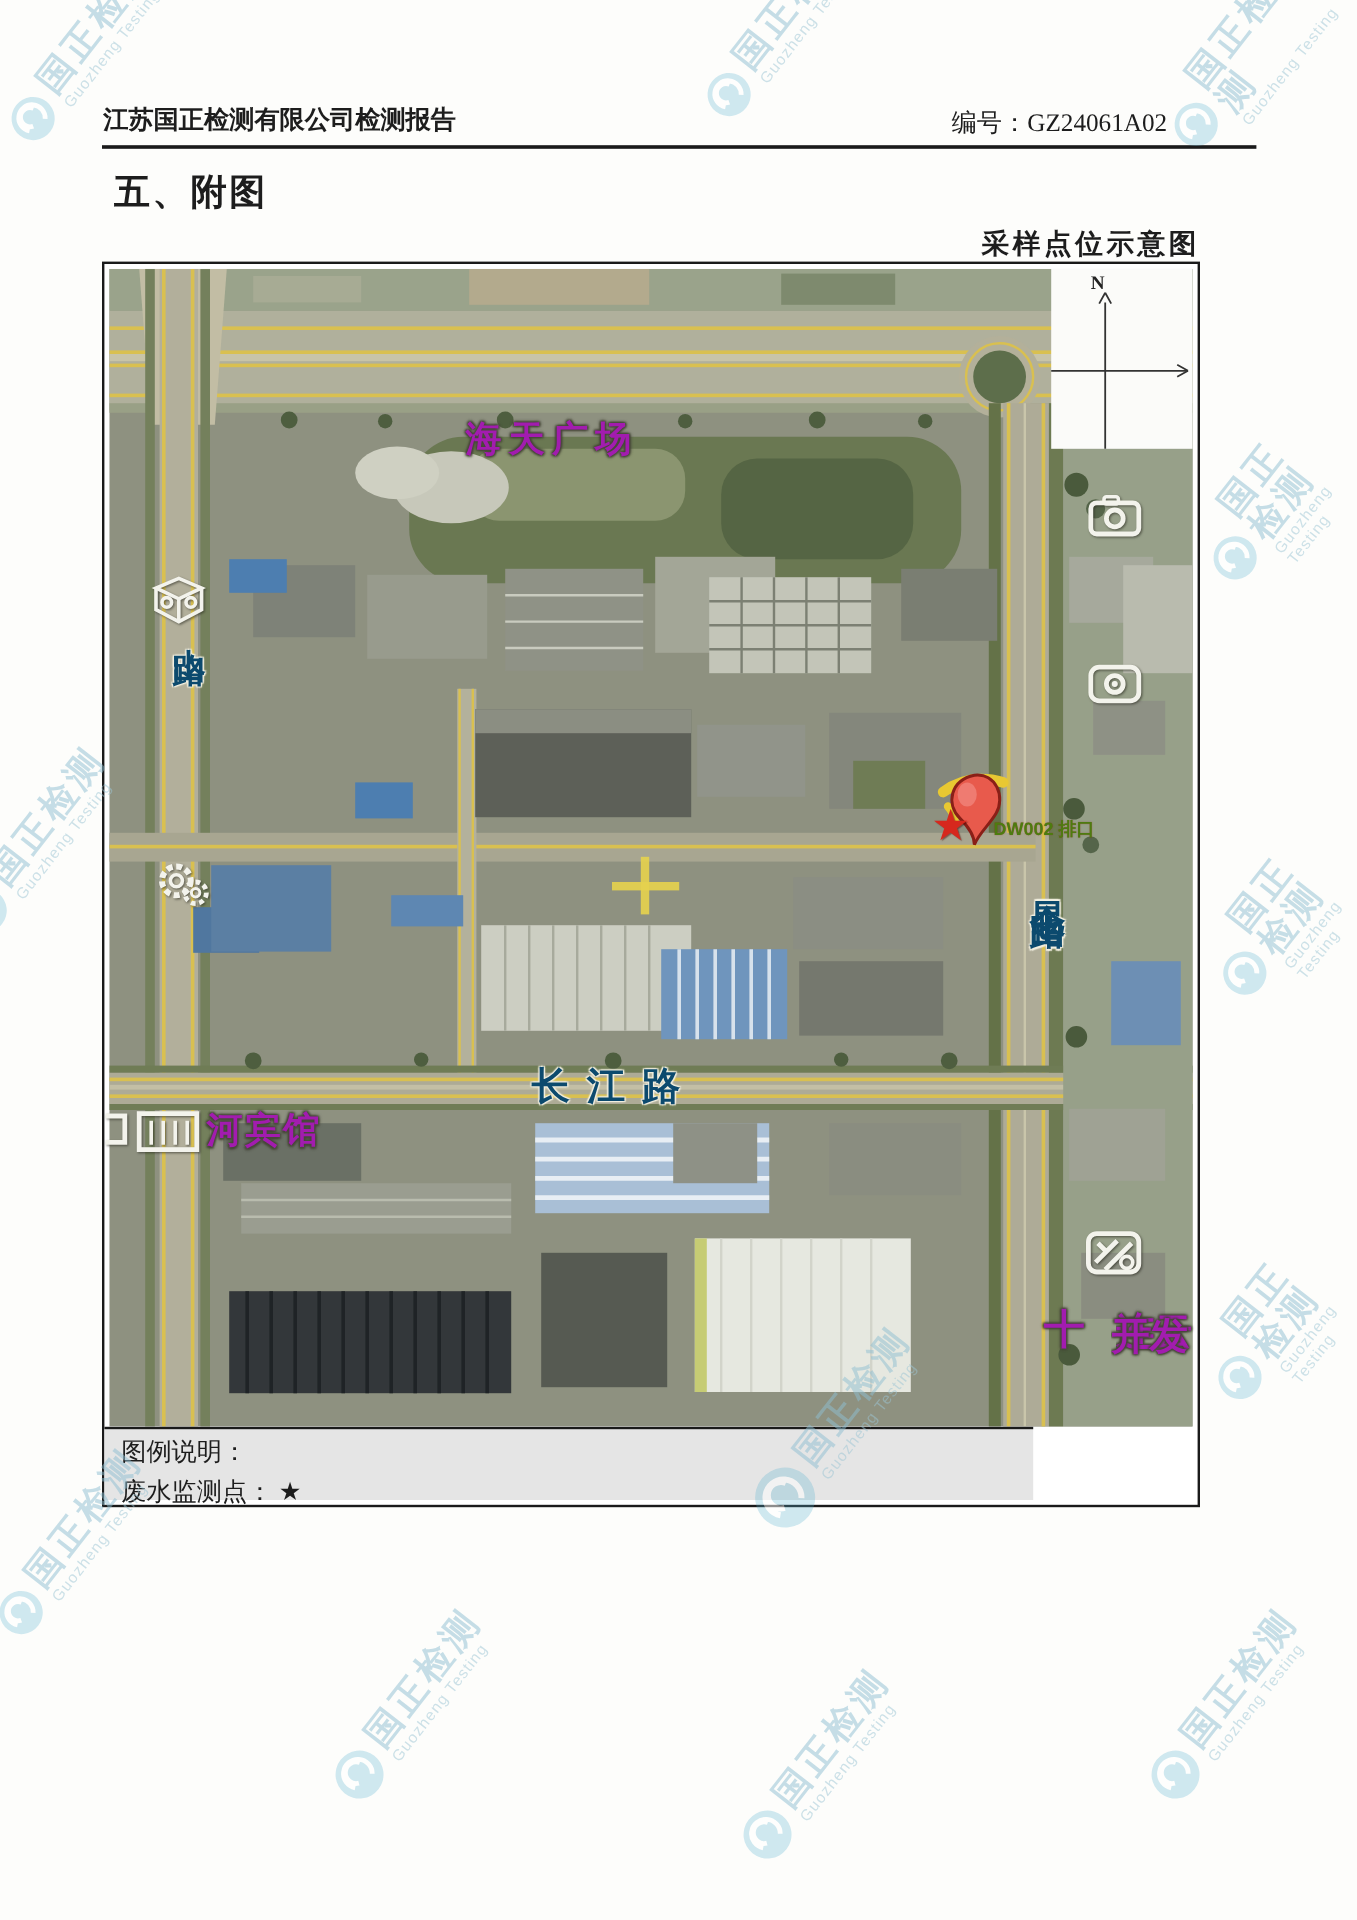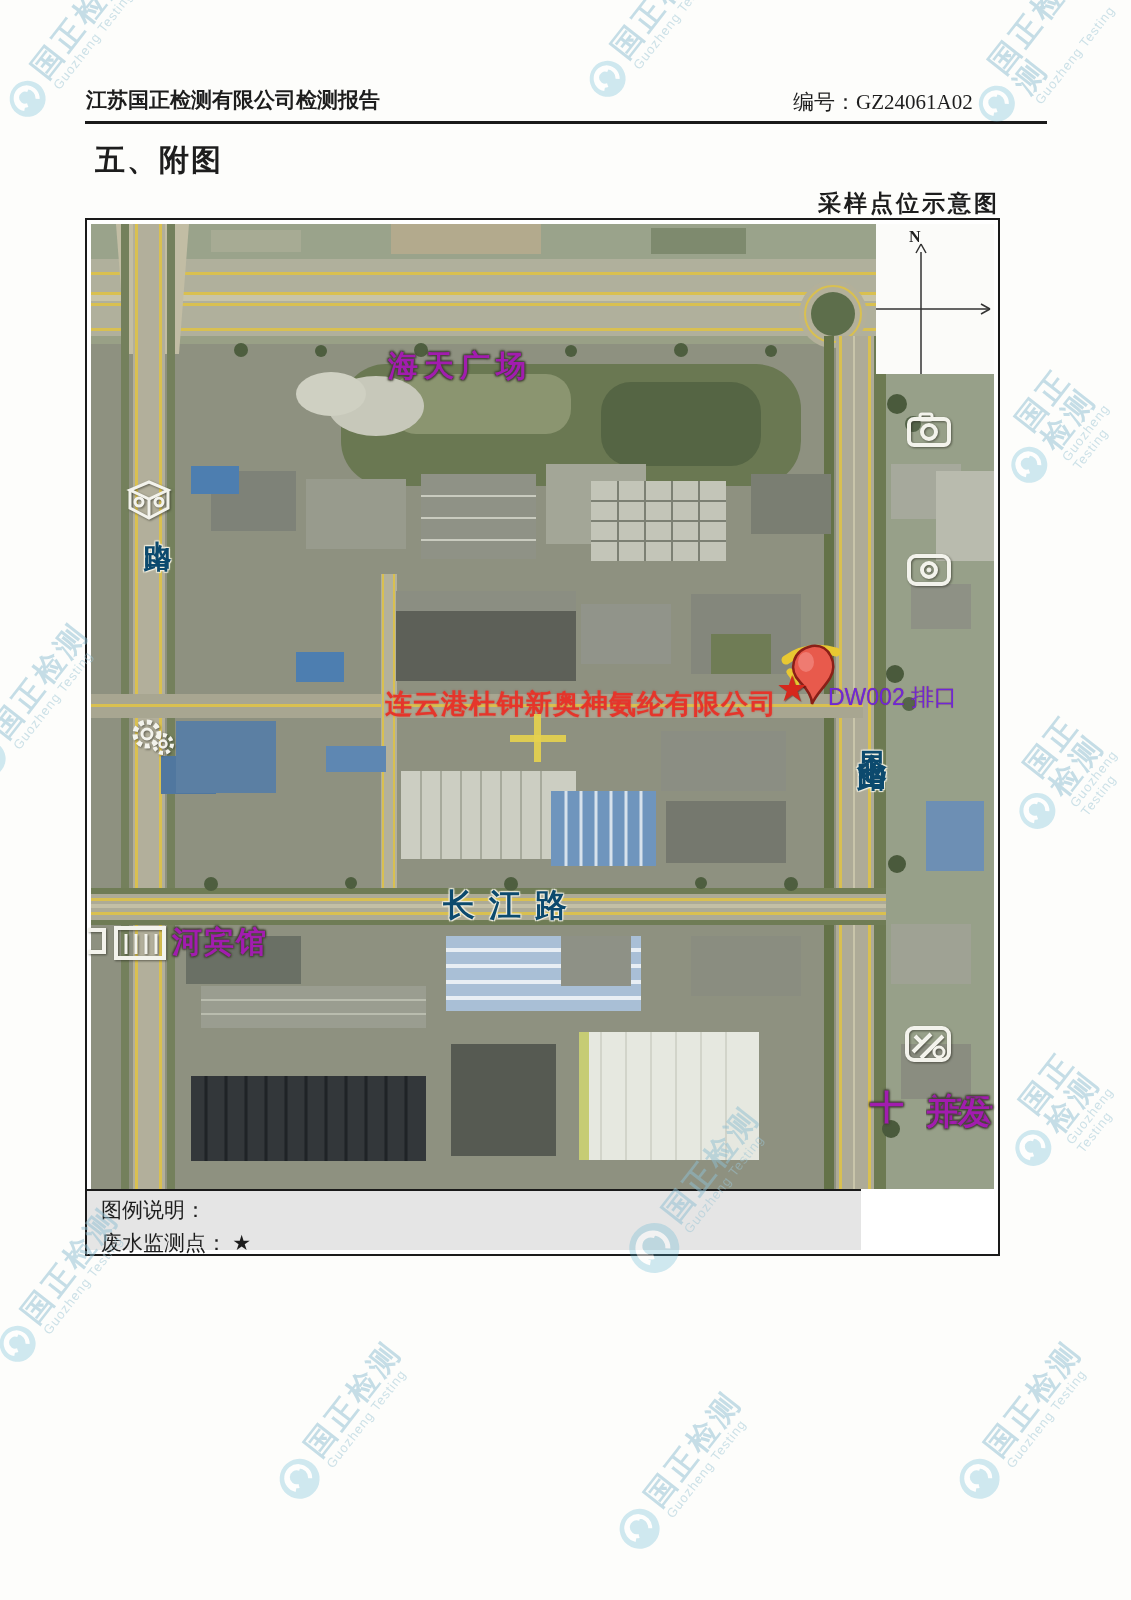--- a/index.html
+++ b/index.html
@@ -38,21 +38,21 @@
   
   .ml { position:absolute; z-index:4; pointer-events:none; white-space:nowrap;
         font-family:"Liberation Sans","DejaVu Sans",sans-serif; }
   .lbl-white { color:#a21caf; font-weight:bold;
         text-shadow:1px 1px 2px #474739,-1px -1px 2px #474739,1px -1px 2px #474739,-1px 1px 2px #474739; }
   .lbl-road { color:#0c4a6e; font-weight:bold;
         text-shadow:1px 1px 1px #f2efe0,-1px -1px 1px #f2efe0,1px -1px 1px #f2efe0,-1px 1px 1px #f2efe0; }
   .vert { writing-mode:vertical-rl; text-orientation:upright; letter-spacing:4px; }
   .lbl-company { color:#e5352b; font-weight:bold; font-size:27px; letter-spacing:1px;
         text-shadow:0 0 2px rgba(210,40,30,.55); }
-  .lbl-outfall { color:#6d28d9; font-weight:normal; font-size:23px;
+  .lbl-outfall { color:#4d7c0f; font-weight:bold; font-size:15px;
         text-shadow:0 0 1px rgba(150,20,10,.6); }
   .map-star { color:#d6281d; font-family:"DejaVu Sans",sans-serif; font-size:36px;
         text-shadow:1px 1px 1px rgba(80,10,5,.5); }
   .white-icon { filter:drop-shadow(1px 1px 1px rgba(40,40,30,.6)); }
   .compass-n { position:absolute; z-index:4; font-family:"Liberation Serif",serif;
         font-weight:bold; font-size:16px; color:#222; }
   
   .end-note { position:absolute; left:0; top:1280px; width:1131px; text-align:center;
               font-size:27px; font-weight:bold; letter-spacing:1px; }
   .page-info { position:absolute; left:0; top:1458px; width:1131px; text-align:center;
@@ -372,21 +372,20 @@
 
   <span class="ml white-icon" style="left:128px;top:712px;">
     <svg width="50" height="48" viewBox="0 0 50 48">
         <circle cx="19" cy="22" r="12" fill="none" stroke="#f3f3ec" stroke-width="5" stroke-dasharray="5 3"></circle>
         <circle cx="19" cy="22" r="5" fill="none" stroke="#f3f3ec" stroke-width="3"></circle>
         <circle cx="35" cy="32" r="9" fill="none" stroke="#f3f3ec" stroke-width="4" stroke-dasharray="4 3"></circle>
         <circle cx="35" cy="32" r="3.5" fill="none" stroke="#f3f3ec" stroke-width="2.5"></circle>
       </svg>
   </span>
 
-  <div class="ml lbl-company" style="left:385px;top:686px;">连云港杜钟新奥神氨纶有限公司</div>
   <span class="ml" style="left:508px;top:712px;">
     <svg width="60" height="52" viewBox="0 0 60 52">
         <rect x="2" y="23" width="56" height="7" fill="#e5d14e" opacity=".92"></rect>
         <rect x="26" y="2" width="7" height="48" fill="#e5d14e" opacity=".92"></rect>
       </svg>
   </span>
 
   <span class="ml" style="left:778px;top:628px;">
     <svg width="70" height="82" viewBox="0 0 70 82">
       <path d="M8 32 Q30 16 58 24" stroke="#e8c832" stroke-width="9" fill="none" stroke-linecap="round"></path>

